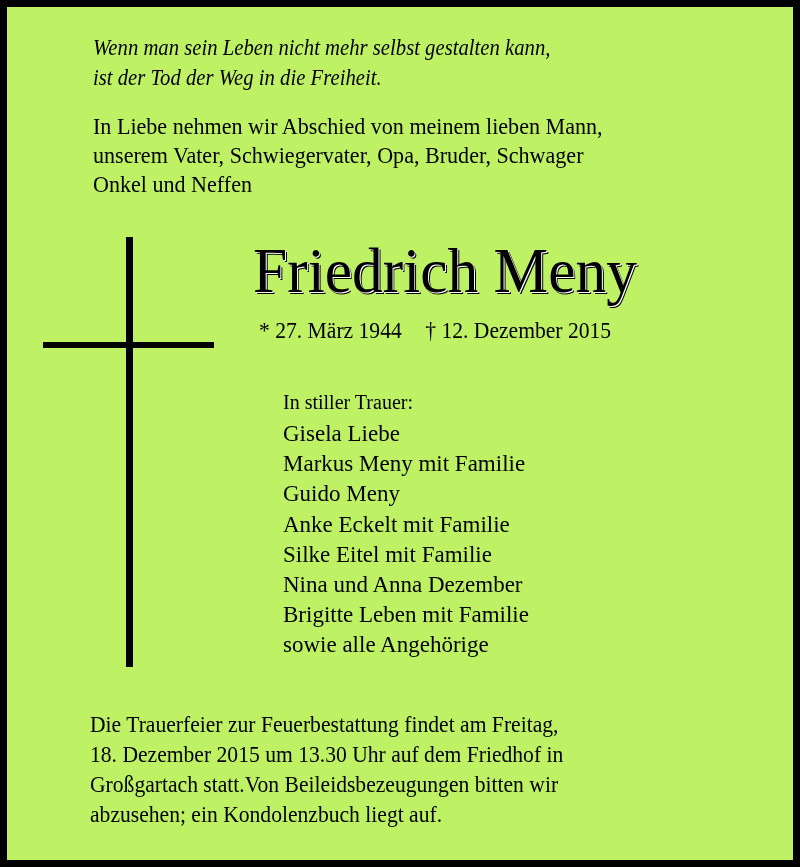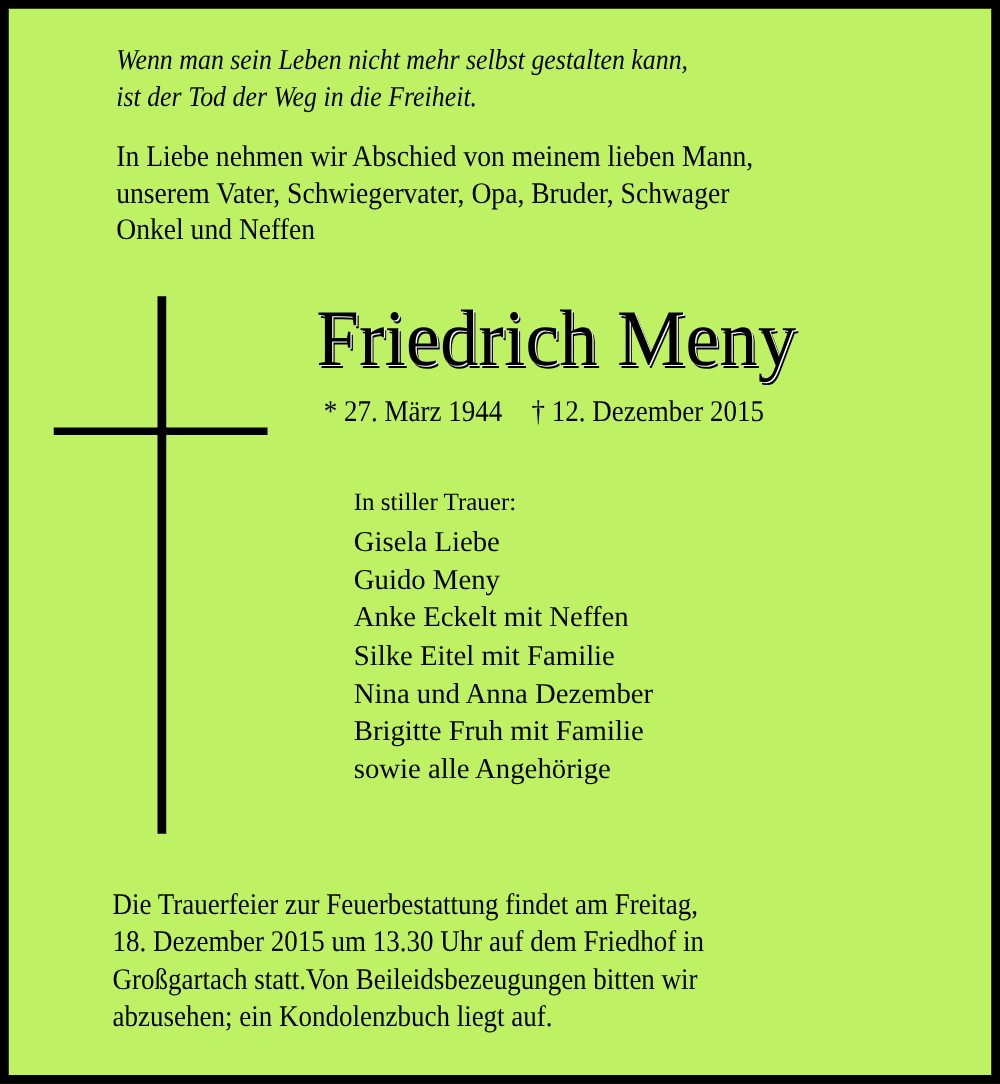--- a/index.html
+++ b/index.html
@@ -40,25 +40,26 @@
 
   <div class="name serif">Friedrich Meny</div>
 
   <div class="dates serif">
     <span>* 27. März 1944</span><span class="gap"></span><span>† 12. Dezember 2015</span>
   </div>
 
   <div class="mourn-head serif">In stiller Trauer:</div>
   <ul class="mourners serif">
     <li>Gisela Liebe</li>
+    <li>Markus Meny mit Familie</li>
     <li>Guido Meny</li>
-    <li>Anke Eckelt mit Neffen</li>
+    <li>Anke Eckelt mit Familie</li>
     <li>Silke Eitel mit Familie</li>
     <li>Nina und Anna Dezember</li>
-    <li>Brigitte Fruh mit Familie</li>
+    <li>Brigitte Leben mit Familie</li>
     <li>sowie alle Angehörige</li>
   </ul>
 
   <div class="notice serif">
     <div>Die Trauerfeier zur Feuerbestattung findet am Freitag,</div>
     <div>18. Dezember 2015 um 13.30 Uhr auf dem Friedhof in</div>
     <div>Großgartach statt.Von Beileidsbezeugungen bitten wir</div>
     <div>abzusehen; ein Kondolenzbuch liegt auf.</div>
   </div>
 

